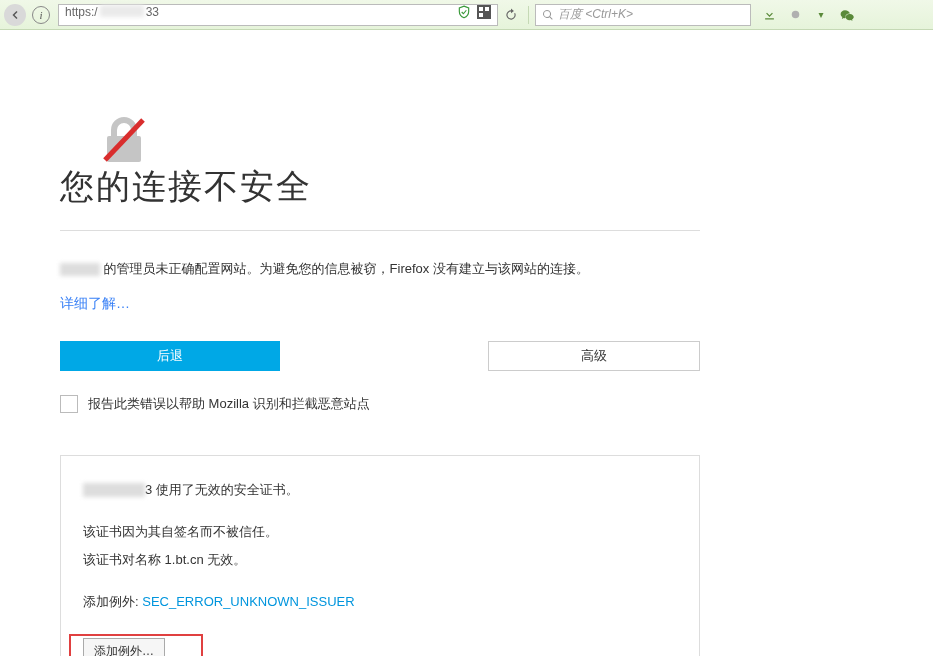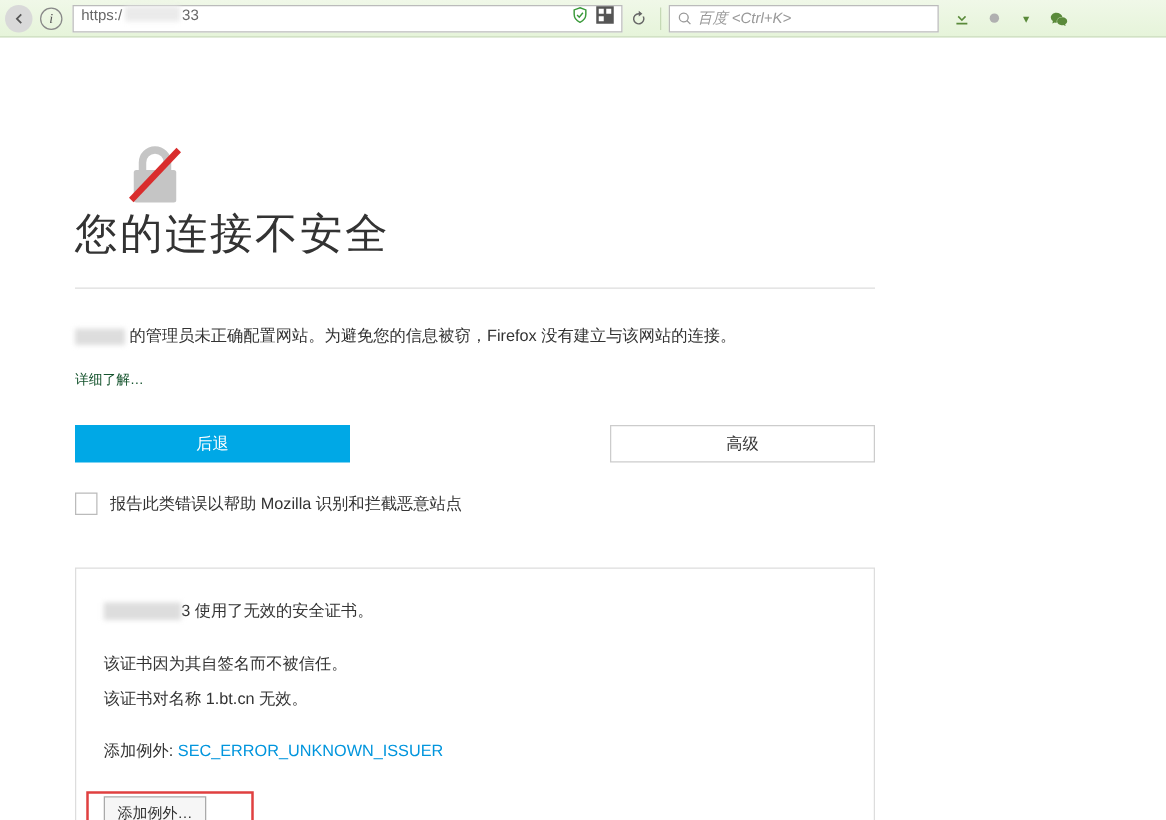--- a/index.html
+++ b/index.html
@@ -29,21 +29,21 @@
 
     
     .page { padding: 76px 60px 0 60px; }
     .row { display: flex; flex-direction: column; }
     .lock-col { width: 105px; display: flex; justify-content: flex-end; padding-right: 16px; padding-top: 10px; }
     .content-col { flex: 1; max-width: 640px; }
     h1 { font-size: 34px; font-weight: 300; color: #333; margin-bottom: 20px; letter-spacing: 2px; }
     .divider { height: 1px; background: #ddd; margin-bottom: 28px; }
     .desc { font-size: 13px; color: #333; margin-bottom: 14px; line-height: 1.6; }
     .desc .blur-s { display: inline-block; width: 40px; height: 13px; background: #ddd; filter: blur(2px); vertical-align: middle; }
-    .learn { color: #14532d; font-size: 11px; text-decoration: none; }
+    .learn { color: #3b82f6; font-size: 14px; text-decoration: none; }
     .btn-row { display: flex; gap: 8px; margin-top: 28px; }
     .btn { height: 30px; display: flex; align-items: center; justify-content: center; font-size: 13px; cursor: pointer; border: none; }
     .btn-primary { background: #00a8e6; color: #fff; width: 220px; }
     .btn-secondary { background: #fff; color: #333; border: 1px solid #ccc; width: 212px; margin-left: auto; }
     .checkbox-row { display: flex; align-items: flex-end; gap: 10px; margin-top: 24px; }
     .checkbox { width: 18px; height: 18px; border: 1px solid #bbb; cursor: pointer; }
     .checkbox-label { font-size: 13px; color: #333; }
 
     .details { border: 1px solid #ddd; margin-top: 42px; padding: 22px 22px 10px 22px; font-size: 13px; color: #333; line-height: 1.85; position: relative; }
     .details .blur-s { display: inline-block; width: 62px; height: 14px; background: #ddd; filter: blur(2px); vertical-align: text-bottom; }

